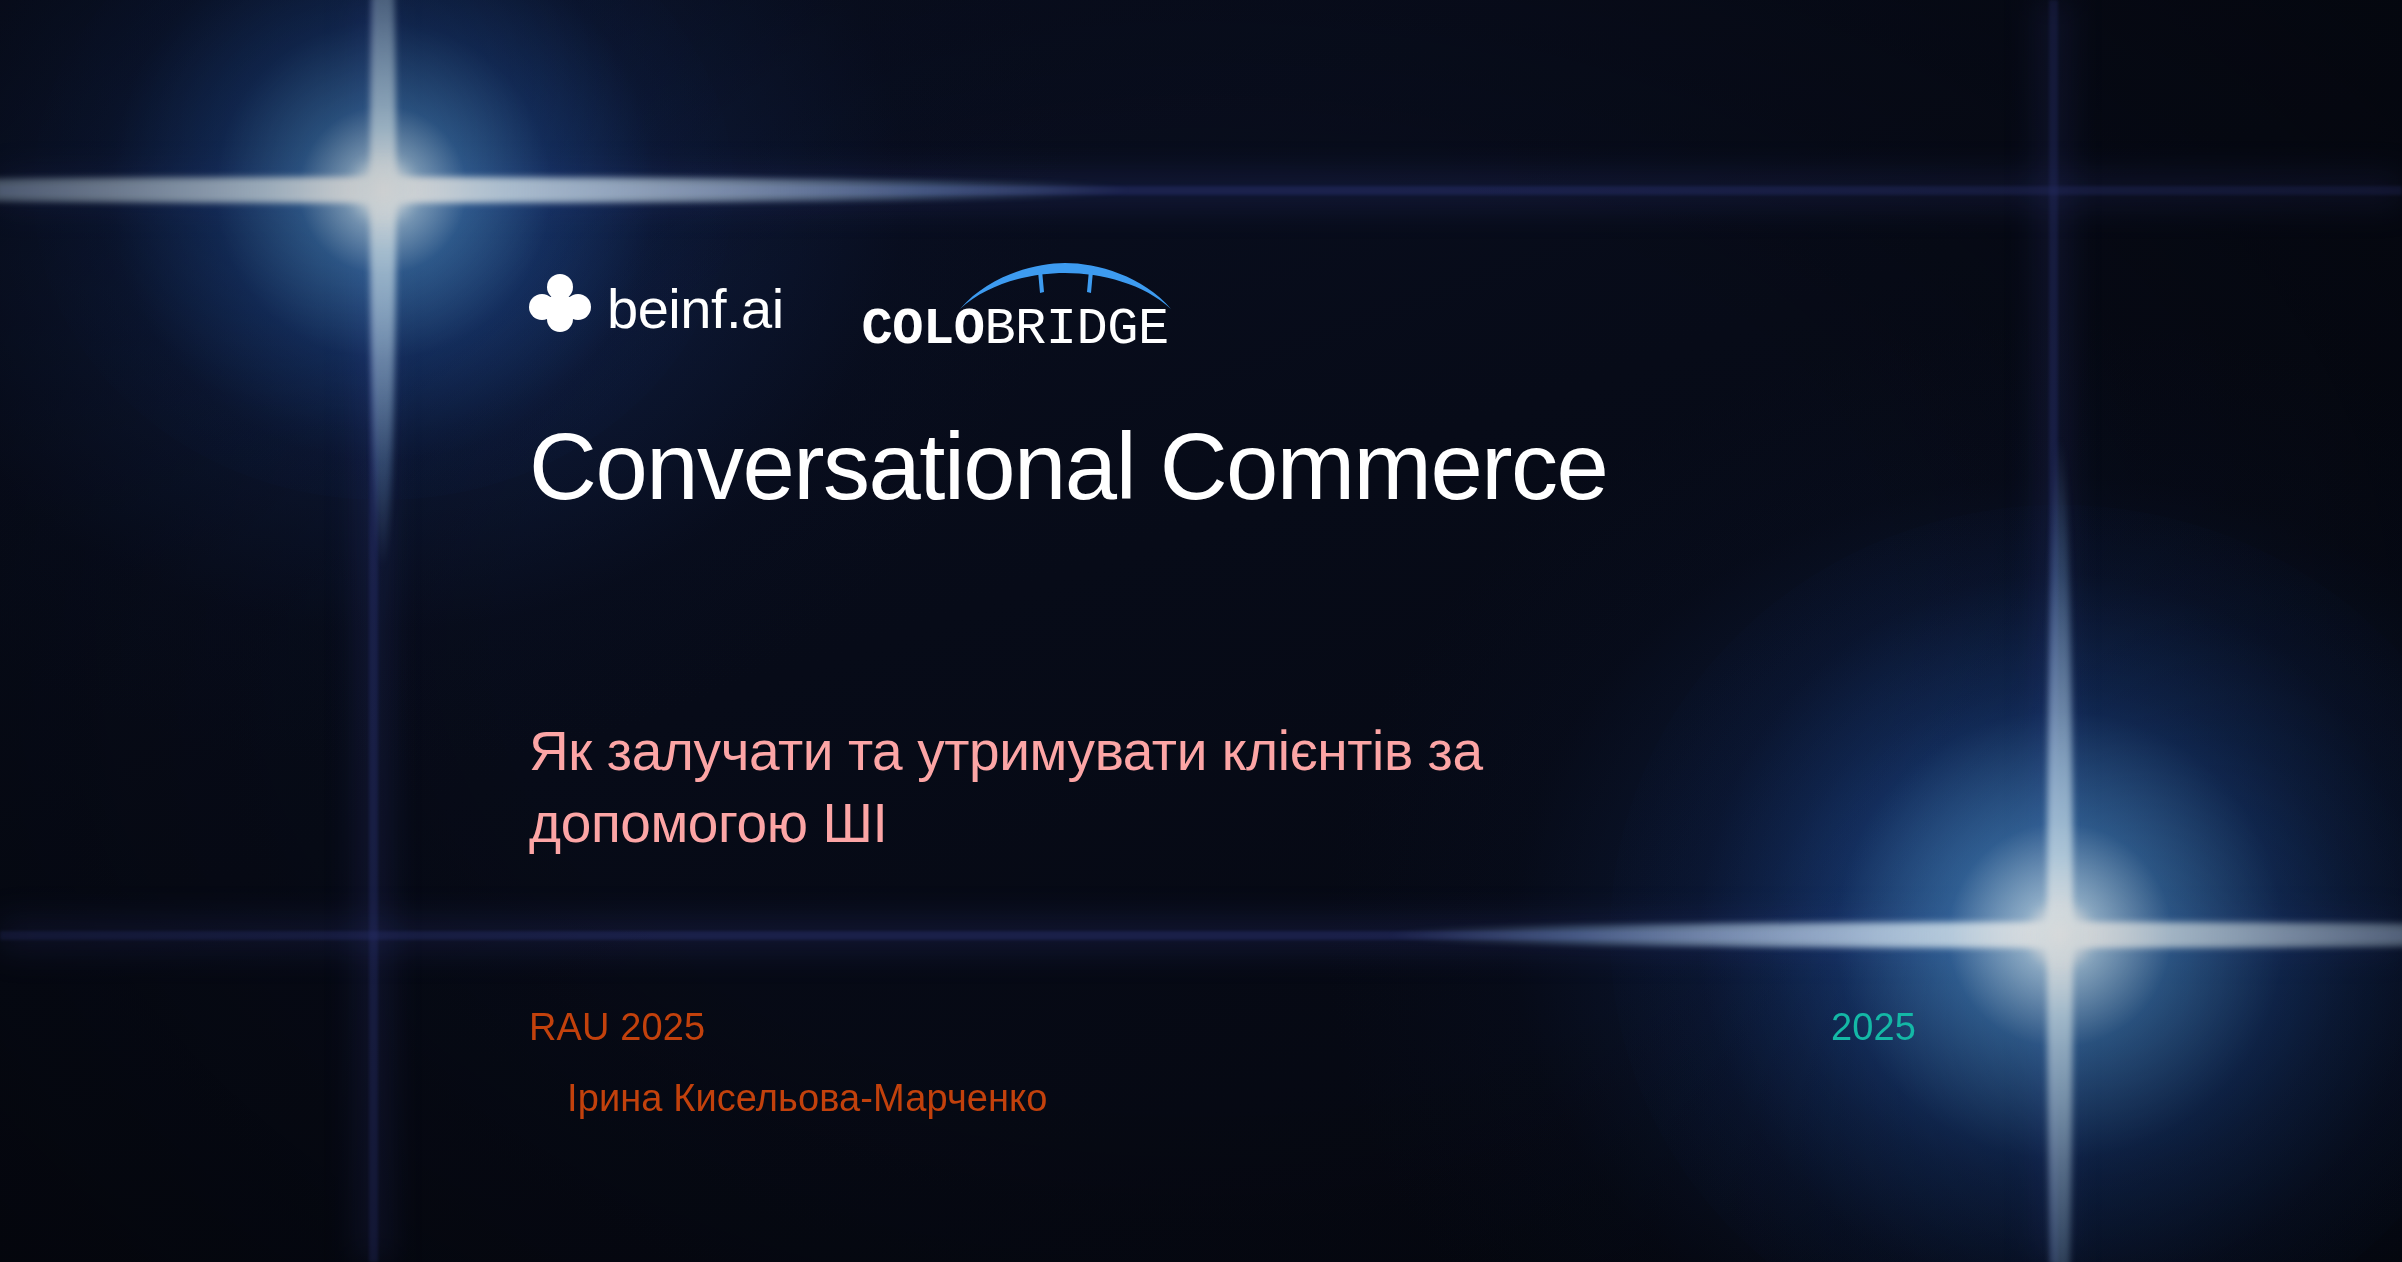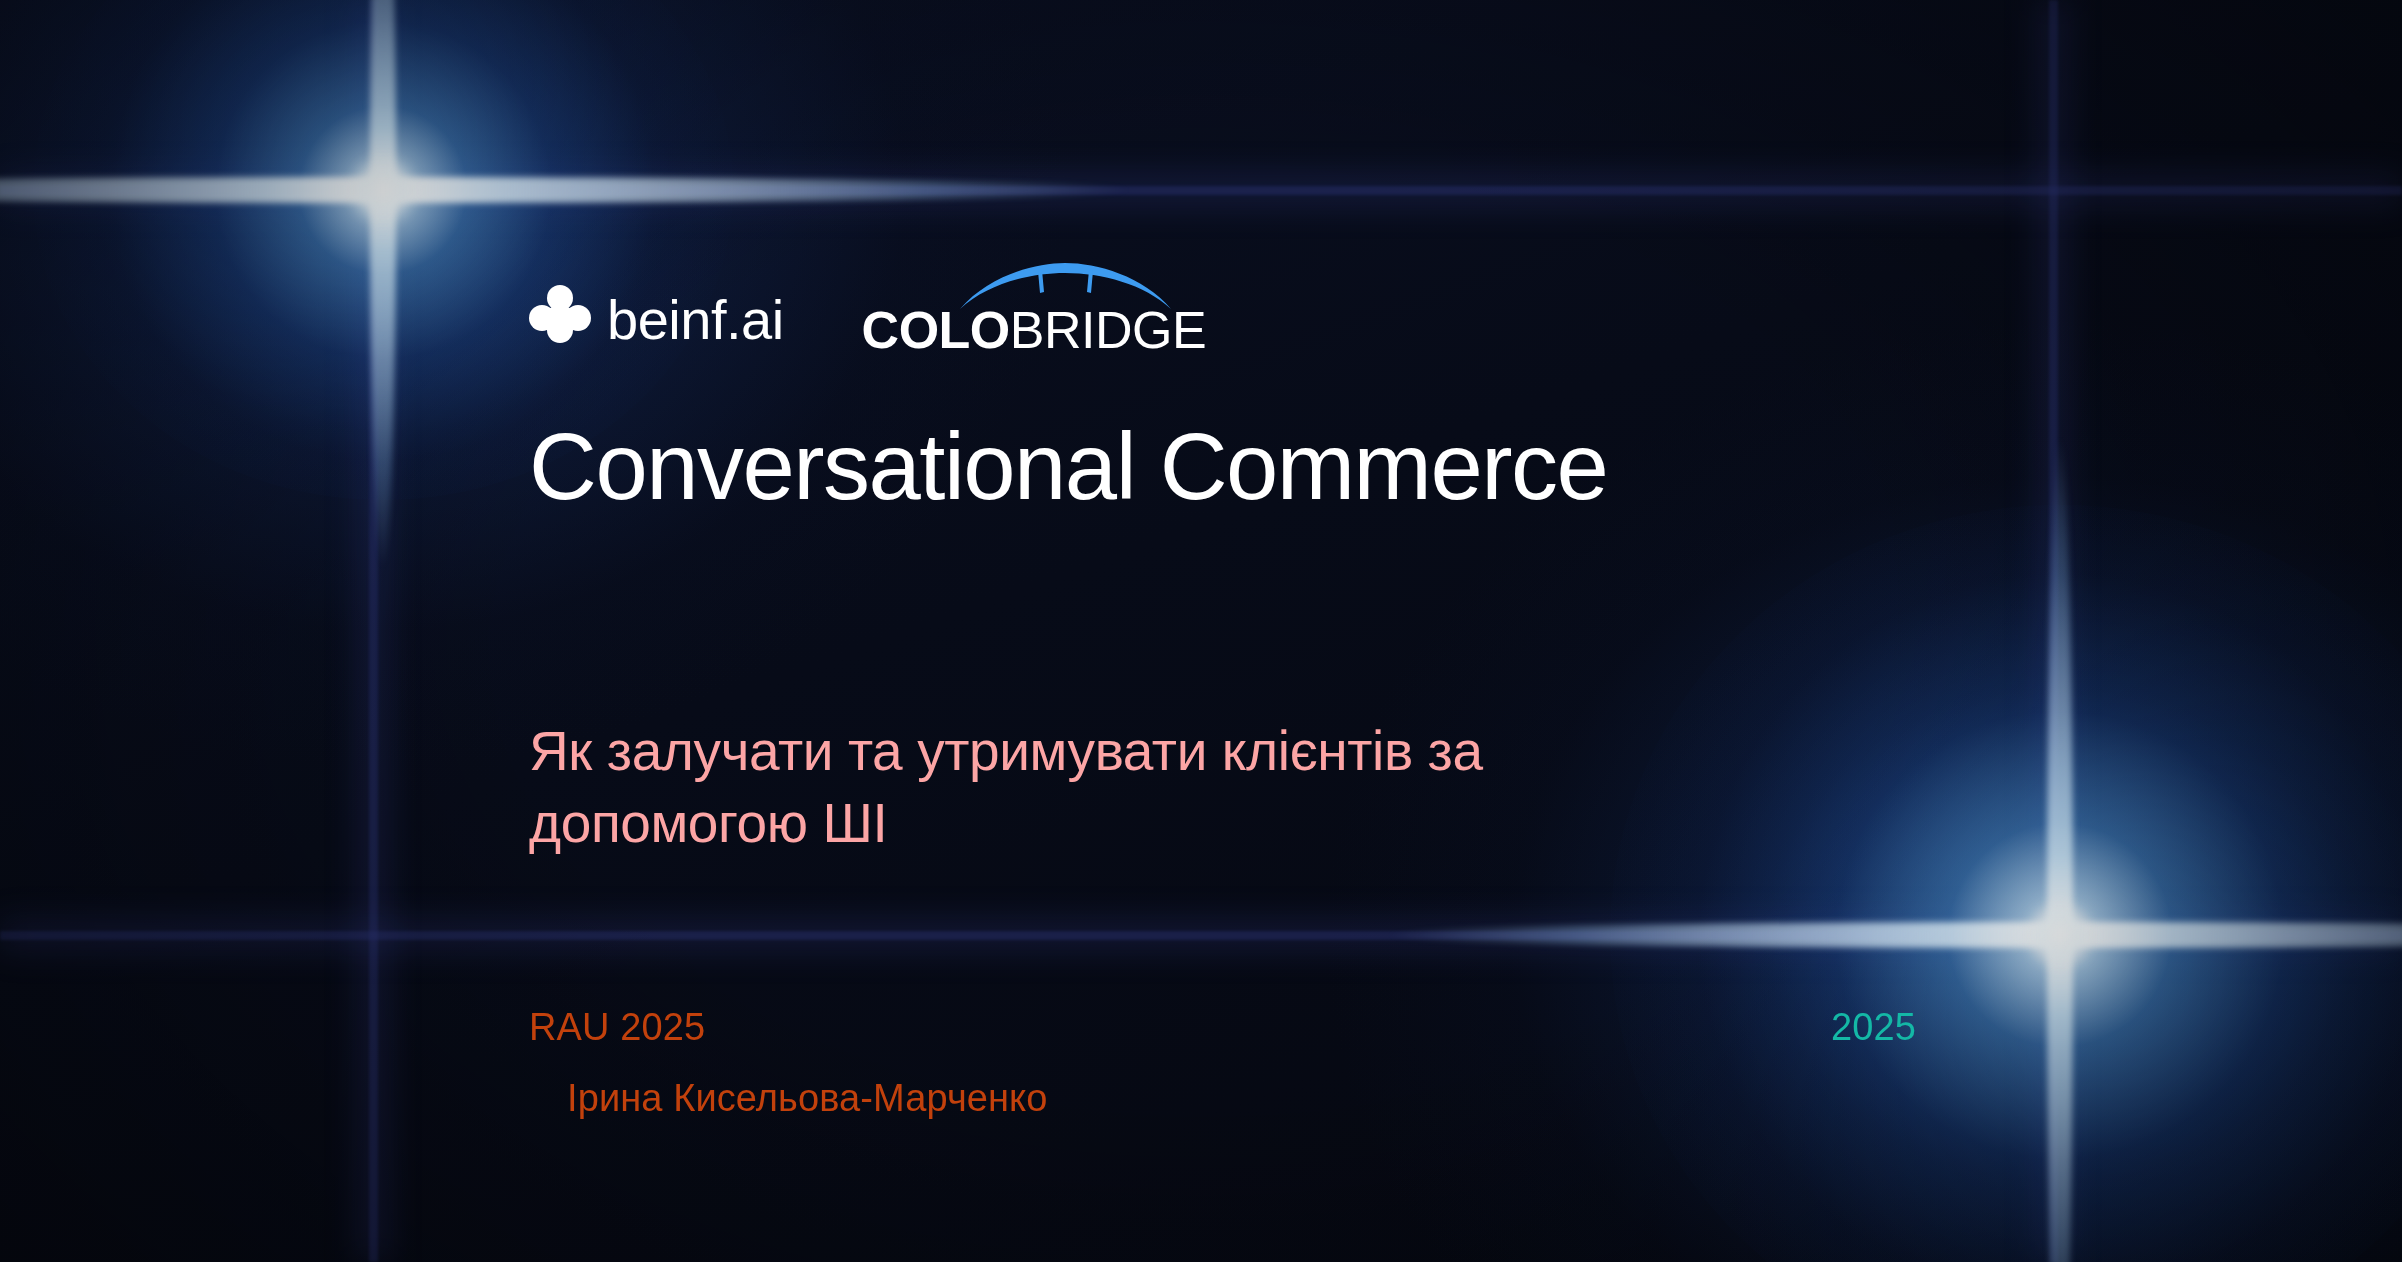--- a/index.html
+++ b/index.html
@@ -158,21 +158,21 @@
     width: 1560px;
     height: 100%;
   }
 
   
   .logo-row {
     position: absolute;
     top: 262px;
     left: 0;
     display: flex;
-    align-items: flex-end;
+    align-items: center;
     gap: 78px;
   }
 
   .logo-beinf {
     display: flex;
     align-items: center;
     gap: 16px;
   }
   .logo-beinf .mark { flex: 0 0 auto; }
   .logo-beinf .wordmark {
@@ -192,20 +192,21 @@
     position: absolute;
     top: 0;
     left: 96px;
   }
   .logo-colobridge .word {
     font-size: 52px;
     line-height: 1;
     color: #ffffff;
     white-space: nowrap;
     letter-spacing: -0.5px;
+    font-family: Liberation Mono, monospace;
   }
   .logo-colobridge .word .colo   { font-weight: 700; }
   .logo-colobridge .word .bridge { font-weight: 300; }
 
   
   .title-block {
     position: absolute;
     top: 414px;
     left: 0;
     width: 1400px;

